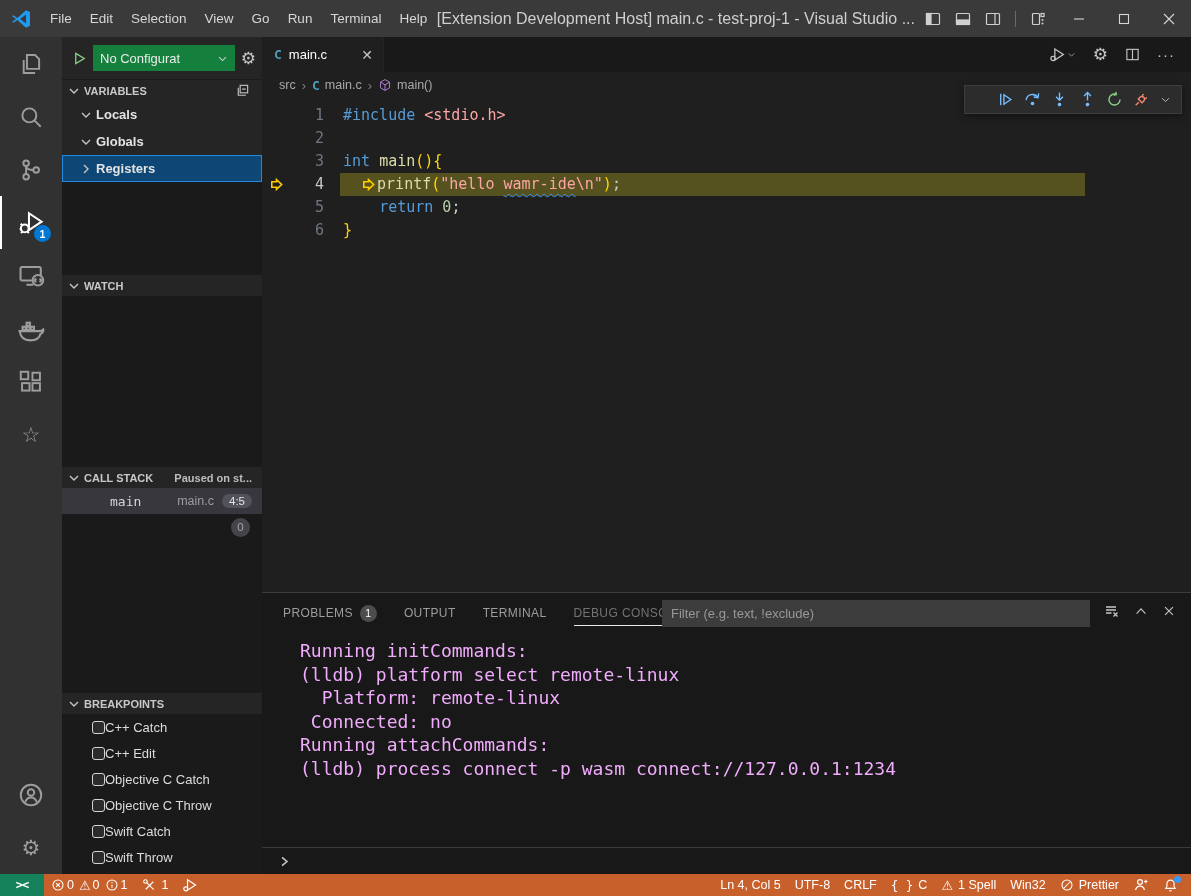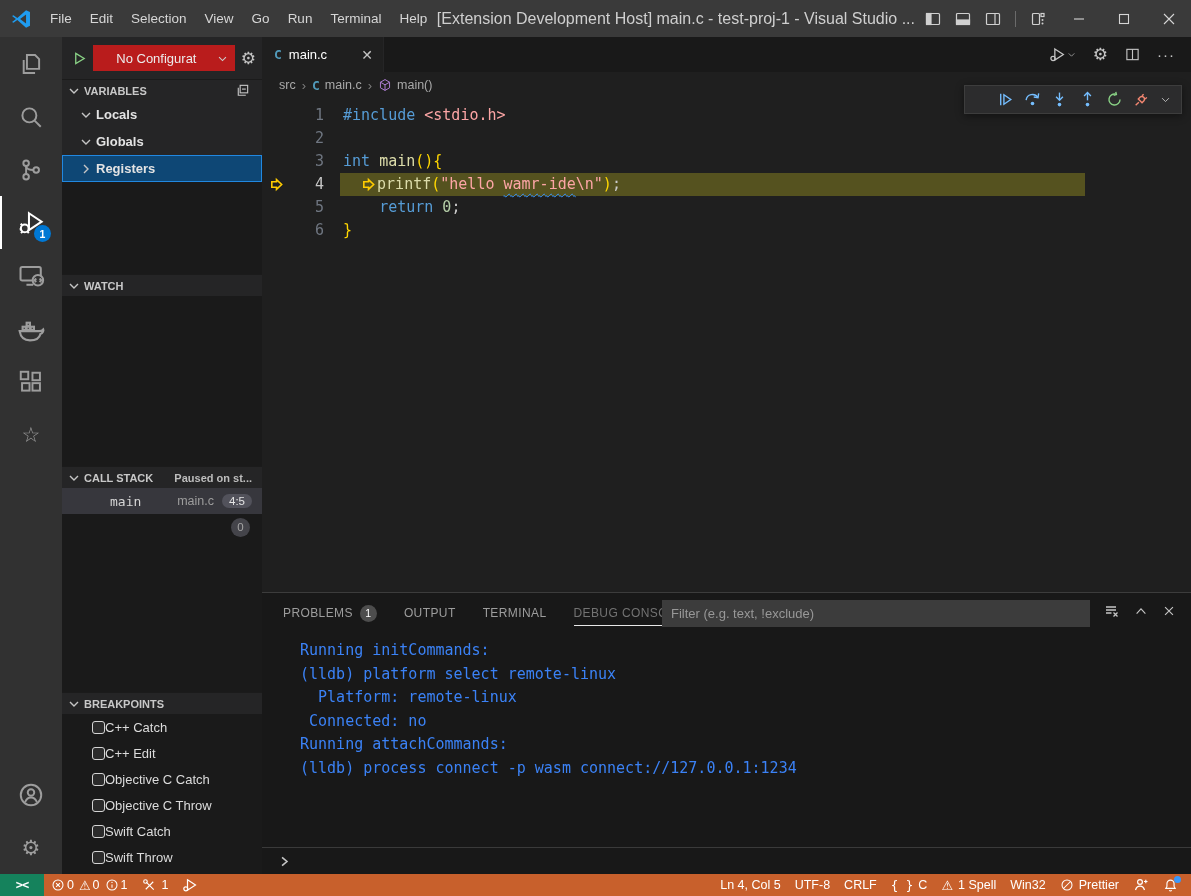--- a/index.html
+++ b/index.html
@@ -27,21 +27,21 @@
   .ab-item { width:62px; height:53px; display:flex; align-items:center; justify-content:center; position:relative; color:#9d9d9d; border-left:2px solid transparent; border-right:2px solid transparent; }
   .ab-item.active { color:#fff; border-left:2px solid #fff; }
   .ab-item svg { stroke:currentColor; fill:none; stroke-width:1.2; }
   .ab-badge { position:absolute; right:9px; bottom:7px; background:#0078d4; color:#fff; border-radius:50%; width:17px; height:17px; font-size:10.5px; display:flex; align-items:center; justify-content:center; font-weight:700; }
   .ab-glyph { font-size:21px; line-height:1; }
   .ab-bottom { margin-top:auto; }
 
   
   .sidebar { width:200px; background:#252526; display:flex; flex-direction:column; font-size:13px; flex-shrink:0; }
   .debugbar { height:42px; display:flex; align-items:center; padding:0 6px 0 10px; gap:6px; }
-  .config-select { background:#b91c1c; height:26px; flex:1; display:flex; align-items:center; padding:0 7px; color:#ececec; font-size:13px; gap:4px;text-align:center; }
+  .config-select { background:#15803d; height:26px; flex:1; display:flex; align-items:center; padding:0 7px; color:#ececec; font-size:13px; gap:4px; }
   .config-select .lbl { flex:1; white-space:nowrap; overflow:hidden; }
   .gear-glyph { font-size:17px; color:#c5c5c5; line-height:1; }
   .sec-header { height:22px; display:flex; align-items:center; font-size:11px; font-weight:700; color:#c8c8c8; padding:0 4px; gap:2px; border-top:1px solid #1b1b1b; }
   .chev { width:16px; height:16px; flex-shrink:0; }
   .chev svg { stroke:#c5c5c5; fill:none; stroke-width:1.4; }
   .tree-row { height:27px; display:flex; align-items:center; padding-left:16px; font-weight:600; color:#e3e3e3; gap:2px; }
   .tree-row.selected { background:#0e4775; outline:1px solid #2188e0; outline-offset:-1px; }
   .cs-status { margin-left:auto; padding-right:6px; font-size:11px; color:#bdbdbd; }
   .cs-row { height:26px; display:flex; align-items:center; background:#37373d; padding:0 10px 0 48px; }
   .cs-fn { font-family:"DejaVu Sans Mono",monospace; font-size:13px; color:#d6d6d6; }
@@ -87,21 +87,21 @@
   .panel { height:282px; border-top:1px solid #3c3c3c; background:#181818; display:flex; flex-direction:column; position:relative; }
   .panel-tabs { height:40px; display:flex; align-items:center; padding-left:21px; gap:27px; flex-shrink:0; }
   .panel-tab { font-size:12px; color:#9d9d9d; letter-spacing:.4px; display:flex; gap:7px; align-items:center; height:40px; position:relative; }
   .panel-tab.active { color:#737373; }
   .panel-tab.active::after { content:''; position:absolute; bottom:7px; left:0; right:0; height:1px; background:#e7e7e7; }
   .ptab-badge { background:#4d4d4d; color:#fff; border-radius:50%; min-width:17px; height:17px; font-size:10.5px; display:flex; align-items:center; justify-content:center; }
   .panel-filter { position:absolute; right:101px; top:7px; width:428px; height:27px; background:#3c3c3c; color:#ccc; border:none; padding:0 9px; font-size:13px; font-family:"Liberation Sans",sans-serif; }
   .panel-filter::placeholder { color:#989898; }
   .panel-icons { position:absolute; right:15px; top:10px; display:flex; gap:14px; align-items:center; }
   .panel-icons svg { stroke:#c5c5c5; fill:none; stroke-width:1.3; }
-  .console { flex:1; padding:6px 0 0 38px; font-family:"DejaVu Sans Mono",monospace; font-size:15px; color:#3b82f6; overflow:hidden; }
+  .console { flex:1; padding:6px 0 0 38px; font-family:"DejaVu Sans Mono",monospace; font-size:18px; color:#f0abfc; overflow:hidden; }
   .console-line { height:23.5px; line-height:23.5px; white-space:pre; }
   .console-input { height:27px; border-top:1px solid #3a3a3a; display:flex; align-items:center; padding-left:16px; flex-shrink:0; }
   .console-input svg { stroke:#c5c5c5; fill:none; stroke-width:2; }
 
   
   .statusbar { height:22px; background:#c8602c; display:flex; align-items:center; color:#fff; font-size:12.5px; }
   .remote { width:44px; height:22px; background:#15825c; display:flex; align-items:center; justify-content:center; font-weight:700; font-size:12px; letter-spacing:-1px; font-family:"DejaVu Sans Mono",monospace; }
   .sb-item { padding:0 7px; display:flex; align-items:center; gap:5px; height:22px; white-space:nowrap; }
   .sb-item svg { stroke:#fff; fill:none; stroke-width:1.2; }
   .sb-group { display:flex; align-items:center; gap:2px; }

